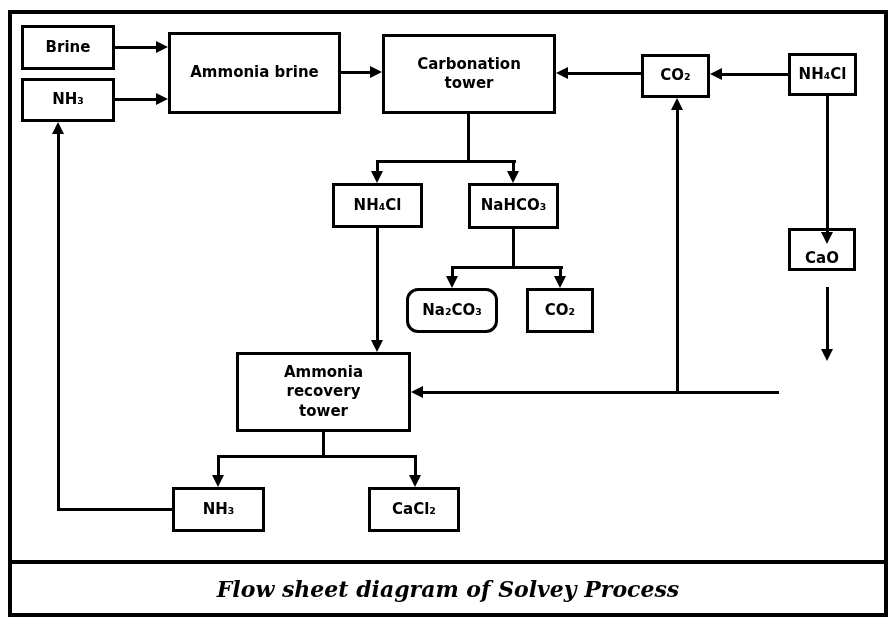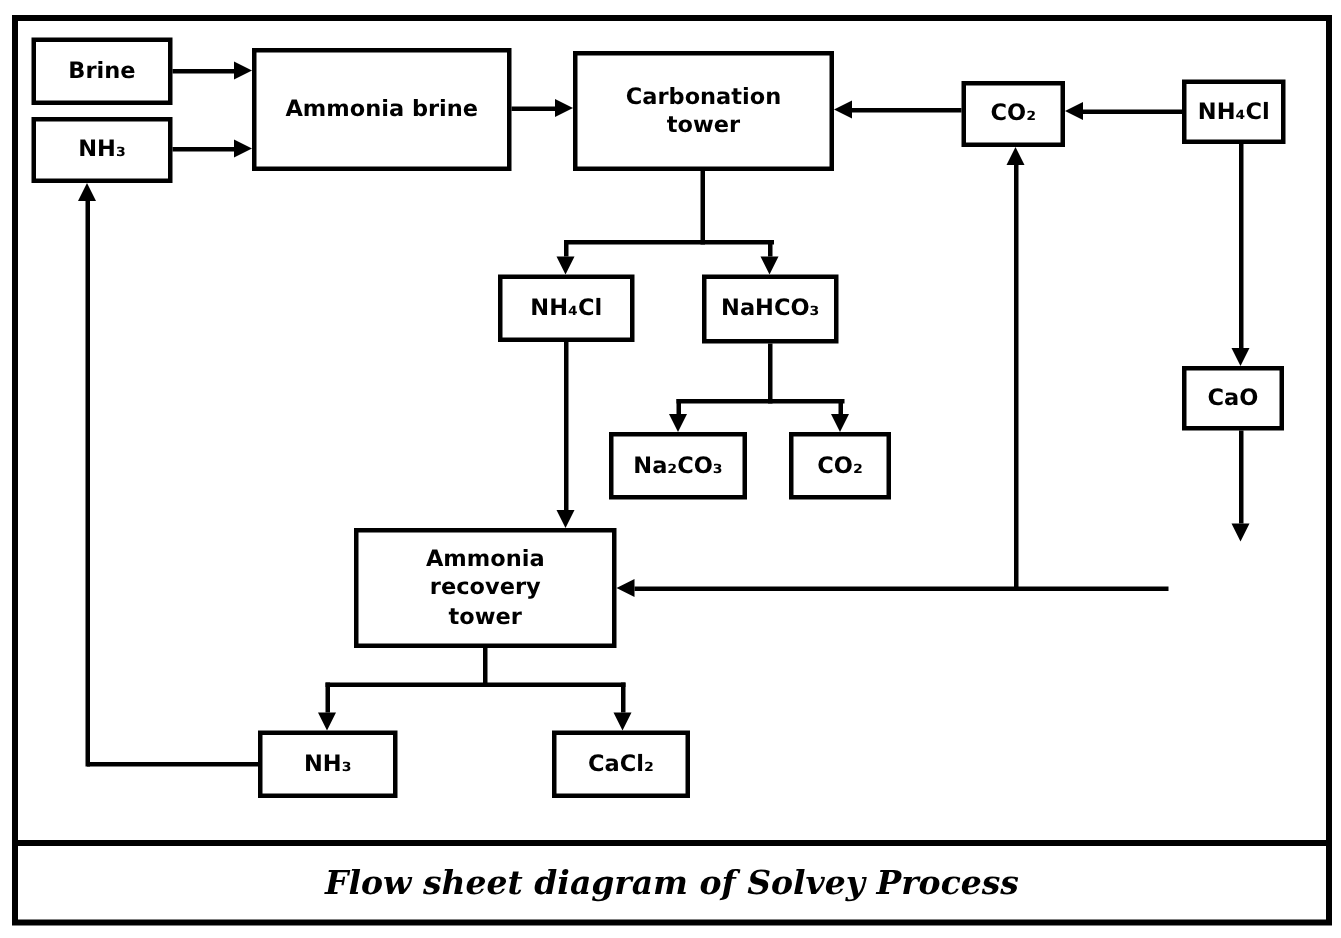--- a/index.html
+++ b/index.html
@@ -38,23 +38,23 @@
   .node-label{display:block;}
   #n-brine{left:21px;top:25px;width:94px;height:45px;}
   #n-nh3-top{left:21px;top:78px;width:94px;height:44px;}
   #n-ammonia-brine{left:168px;top:32px;width:173px;height:82px;}
   #n-carbonation{left:382px;top:34px;width:174px;height:80px;}
   #n-carbonation .node-label{width:120px;}
   #n-co2-top{left:641px;top:54px;width:69px;height:44px;}
   #n-caco3{left:788px;top:53px;width:69px;height:43px;}
   #n-nh4cl{left:332px;top:183px;width:91px;height:45px;}
   #n-nahco3{left:468px;top:183px;width:91px;height:46px;justify-content:center;}
-  #n-na2co3{left:406px;top:288px;width:92px;height:45px;}
+  #n-na2co3{left:406px;top:288px;width:92px;height:45px;border-radius:12px;}
   #n-co2-mid{left:526px;top:288px;width:68px;height:45px;}
-  #n-cao{left:788px;top:244px;width:68px;height:43px;}
+  #n-cao{left:788px;top:228px;width:68px;height:43px;align-items:flex-end;}
   #n-caoh2{left:779px;top:361px;width:93px;height:46px;}
   #n-recovery{left:236px;top:352px;width:175px;height:80px;}
   #n-recovery .node-label{width:128px;}
   #n-nh3-bottom{left:172px;top:487px;width:93px;height:45px;}
   #n-cacl2{left:368px;top:487px;width:92px;height:45px;}
   
   .ln{position:absolute;background:#000;}
   
   .ar,.al,.ad,.au{position:absolute;width:0;height:0;}
   .ar{border-top:6px solid transparent;border-bottom:6px solid transparent;border-left:12px solid #000;}

